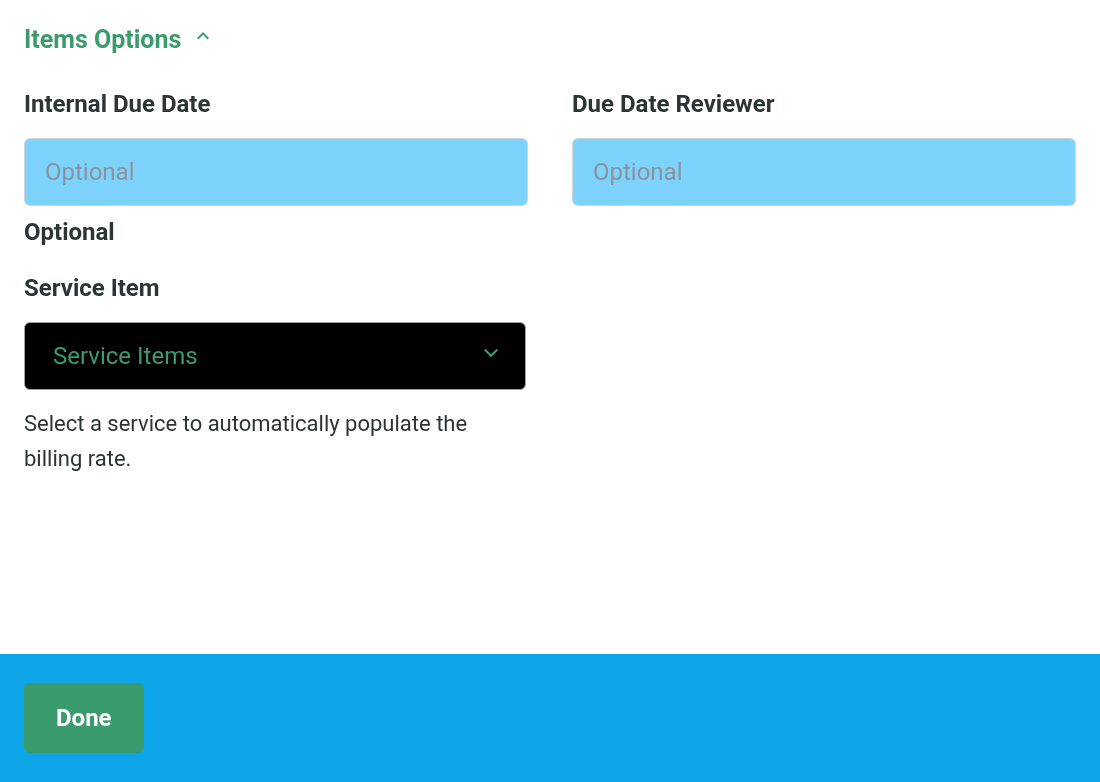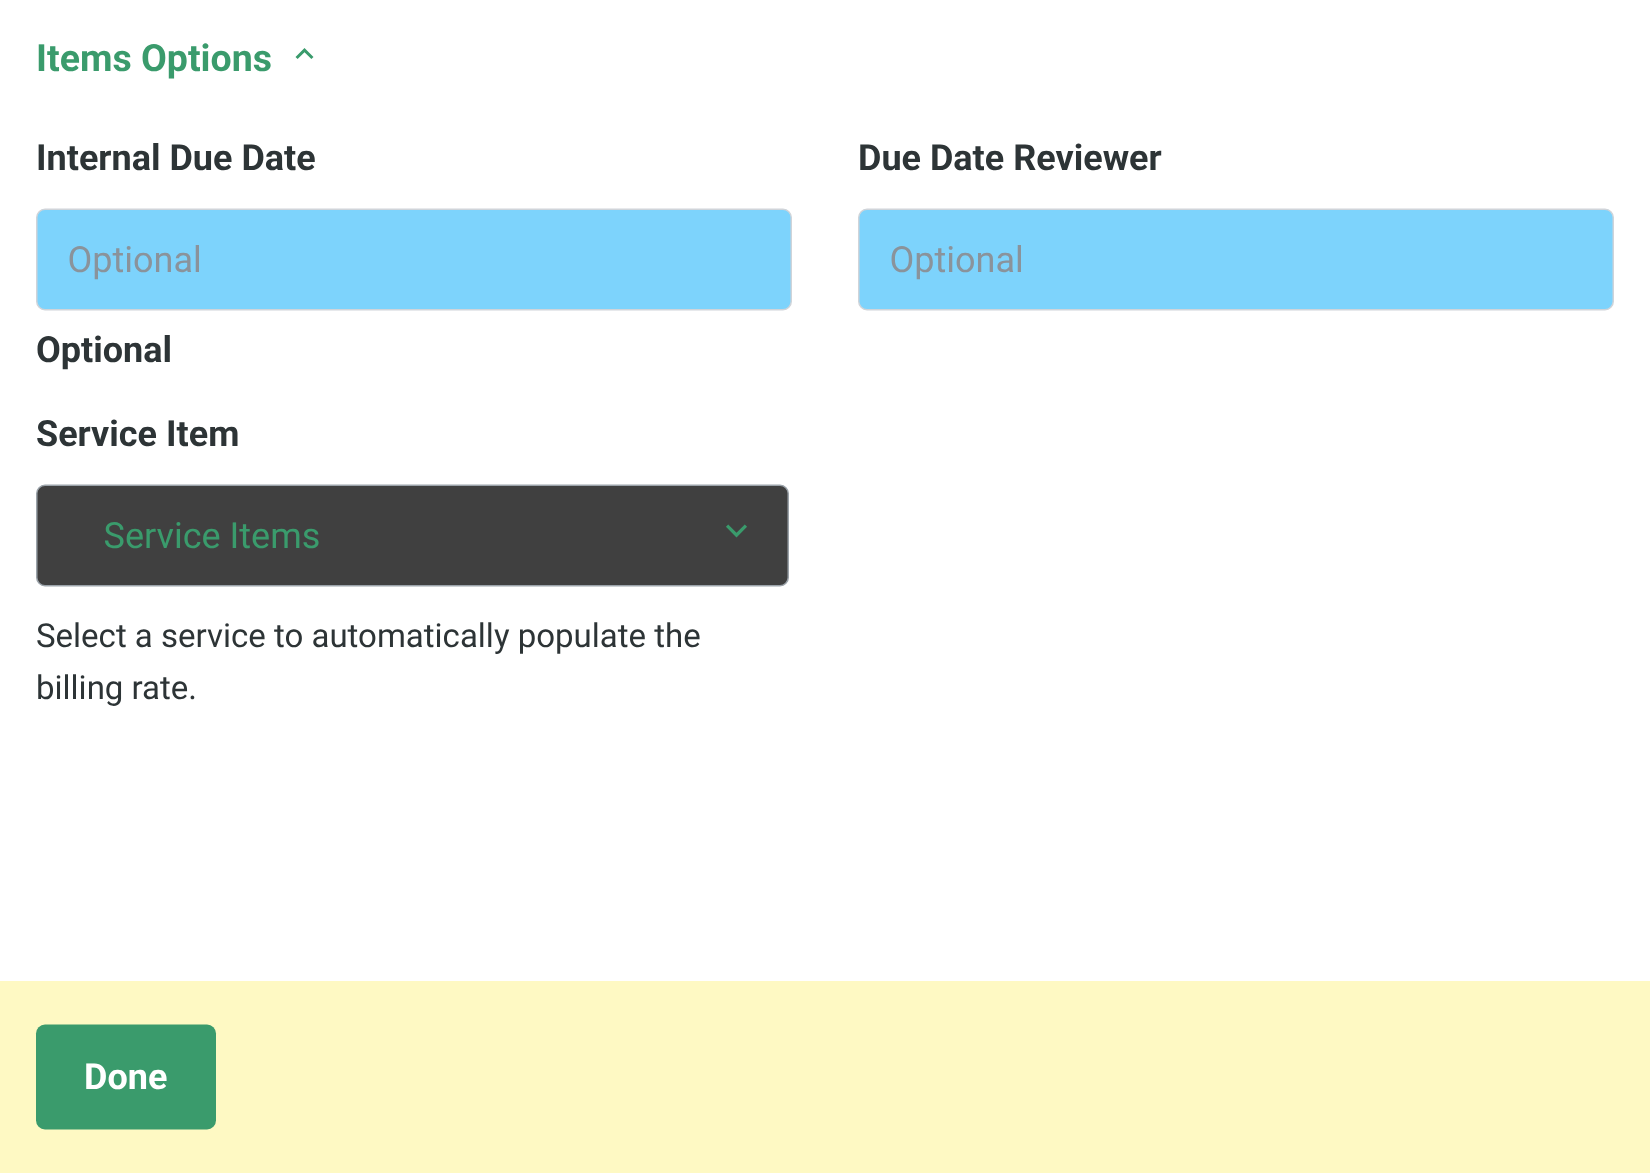--- a/index.html
+++ b/index.html
@@ -71,24 +71,24 @@
     }
     .select-wrap {
       position: relative;
       width: 502px;
     }
     .select-box {
       width: 100%;
       height: 68px;
       border: 1px solid #9ba3aa;
       border-radius: 6px;
-      padding: 0 50px 0 44px;
+      padding: 0 50px 0 28px;
       font-size: 24px;
       color: #3a9b6c;
-      background: #404040;
+      background: #000000;
       display: flex;
       align-items: center;
       cursor: pointer;
     }
     .select-wrap .chevron-down-icon {
       position: absolute;
       right: 22px;
       top: 50%;
       transform: translateY(-50%);
       pointer-events: none;
@@ -99,21 +99,21 @@
       fill: #3a9b6c;
     }
     .section {
       margin-bottom: 28px;
     }
     .footer {
       position: absolute;
       bottom: 0;
       left: 0;
       right: 0;
-      background: #fef9c3;
+      background: #0ea5e9;
       padding: 29px 24px;
       display: flex;
       justify-content: space-between;
       align-items: center;
     }
     .btn {
       height: 70px;
       border-radius: 6px;
       font-size: 24px;
       font-weight: 700;

